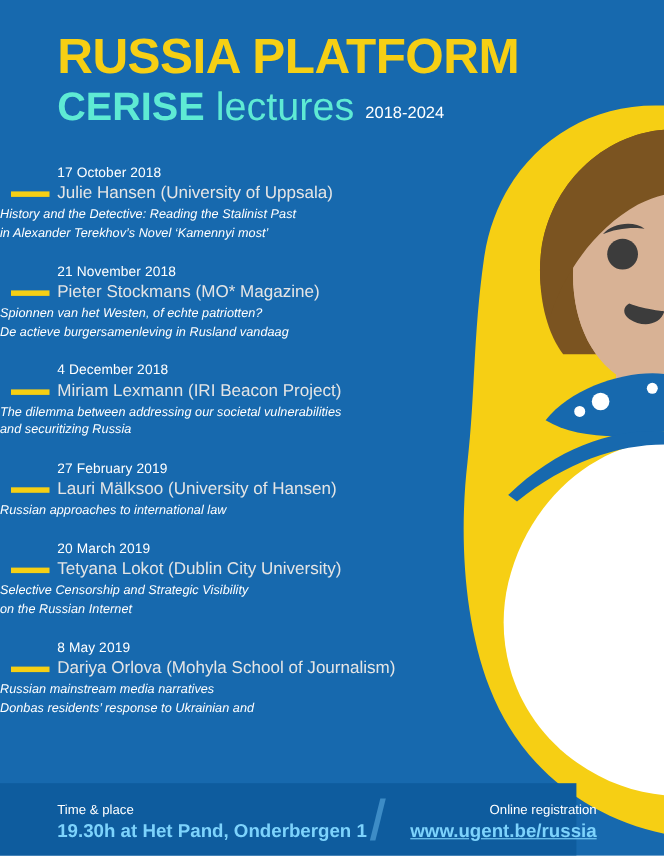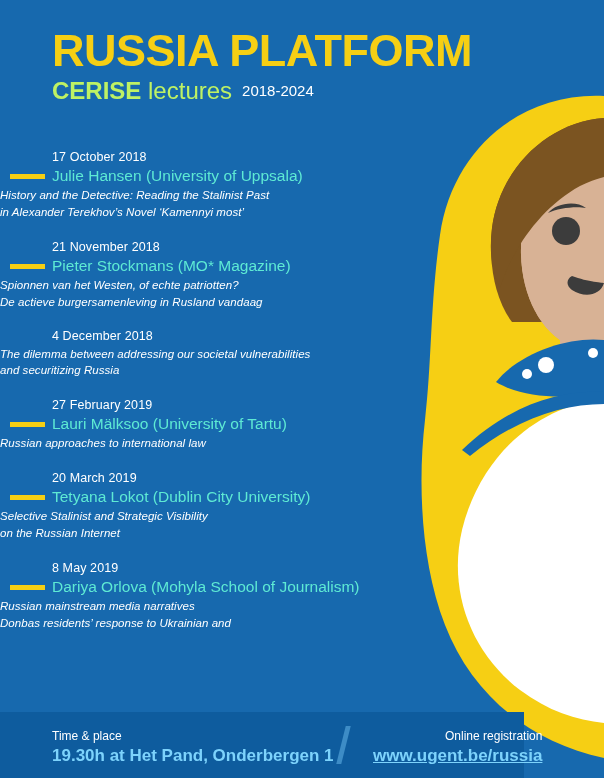--- a/index.html
+++ b/index.html
@@ -42,23 +42,23 @@
     line-height: 1.0;
     margin: 0;
     white-space: nowrap;
   }
   #subtitle-row {
     display: flex;
     align-items: flex-end;
     margin-top: 6px;
   }
   #title-sub {
-    font-size: 24px;
+    font-size: 36px;
     font-weight: normal;
-    color: #bef264;
+    color: #5eead4;
     line-height: 1.0;
     white-space: nowrap;
   }
   #title-sub .bold-part { font-weight: bold; }
   #title-years {
     font-size: 15px;
     color: #FFFFFF;
     margin-left: 10px;
     padding-bottom: 4px;
     white-space: nowrap;
@@ -90,21 +90,21 @@
     position: absolute;
     left: 10px;
     top: 8px;
     width: 35px;
     height: 5px;
     background: #F6CF14;
   }
   .lecture-speaker {
     margin-left: 52px;
     font-size: 15.5px;
-    color: #5eead4;
+    color: #e5e5e5;
     line-height: 1.3;
     white-space: nowrap;
   }
   .lecture-topic {
     font-size: 11.5px;
     font-style: italic;
     color: #FFFFFF;
     line-height: 1.46;
     letter-spacing: 0.05px;
   }
@@ -250,40 +250,44 @@
       <div class="speaker-row">
         <span class="dash"></span>
         <div class="lecture-speaker">Pieter Stockmans (MO* Magazine)</div>
       </div>
       <div class="lecture-topic">Spionnen van het Westen, of echte patriotten?</div>
       <div class="lecture-topic">De actieve burgersamenleving in Rusland vandaag</div>
     </div>
 
     <div class="lecture-item">
       <div class="lecture-date">4 December 2018</div>
+      <div class="speaker-row">
+        <span class="dash"></span>
+        <div class="lecture-speaker">Miriam Lexmann (IRI Beacon Project)</div>
+      </div>
       <div class="lecture-topic">The dilemma between addressing our societal vulnerabilities</div>
       <div class="lecture-topic">and securitizing Russia</div>
     </div>
 
     <div class="lecture-item">
       <div class="lecture-date">27 February 2019</div>
       <div class="speaker-row">
         <span class="dash"></span>
-        <div class="lecture-speaker">Lauri Mälksoo (University of Tartu)</div>
+        <div class="lecture-speaker">Lauri Mälksoo (University of Hansen)</div>
       </div>
       <div class="lecture-topic">Russian approaches to international law</div>
     </div>
 
     <div class="lecture-item">
       <div class="lecture-date">20 March 2019</div>
       <div class="speaker-row">
         <span class="dash"></span>
         <div class="lecture-speaker">Tetyana Lokot (Dublin City University)</div>
       </div>
-      <div class="lecture-topic">Selective Stalinist and Strategic Visibility</div>
+      <div class="lecture-topic">Selective Censorship and Strategic Visibility</div>
       <div class="lecture-topic">on the Russian Internet</div>
     </div>
 
     <div class="lecture-item">
       <div class="lecture-date">8 May 2019</div>
       <div class="speaker-row">
         <span class="dash"></span>
         <div class="lecture-speaker">Dariya Orlova (Mohyla School of Journalism)</div>
       </div>
       <div class="lecture-topic">Russian mainstream media narratives</div>

